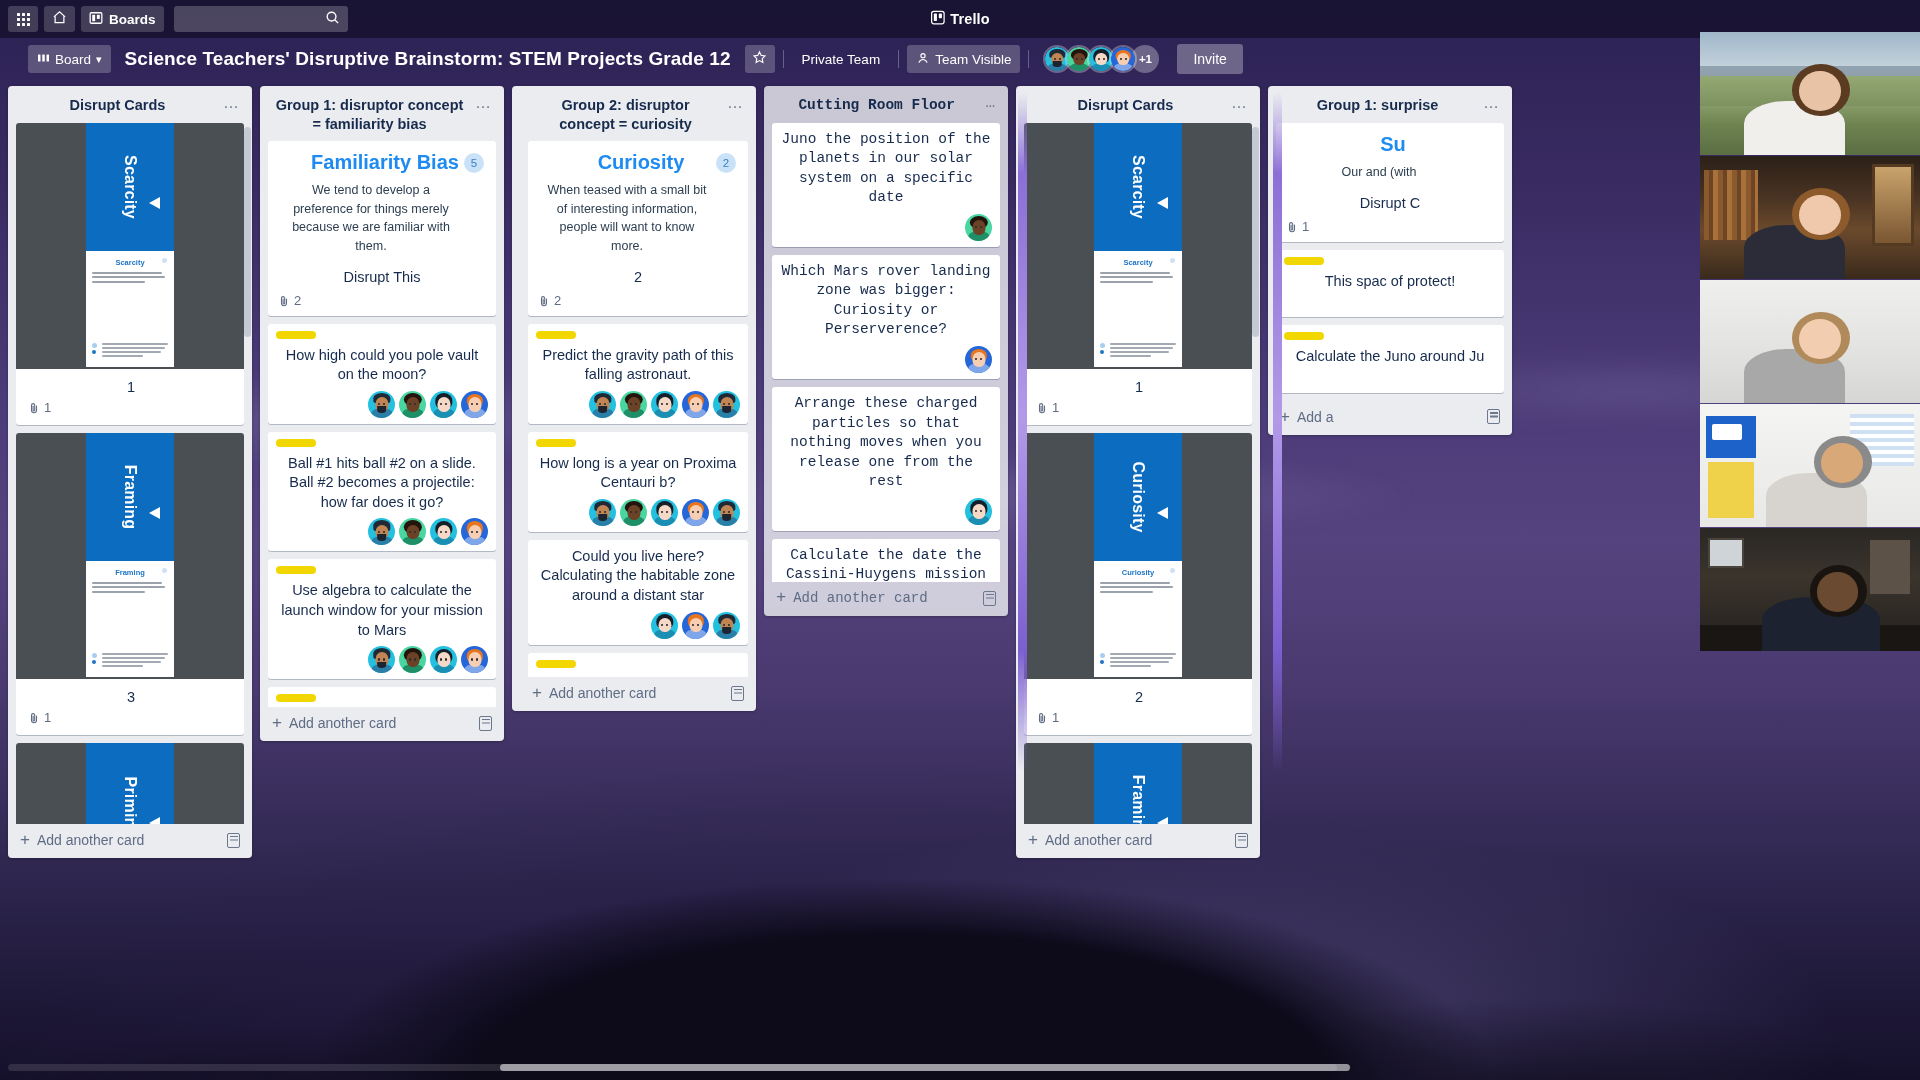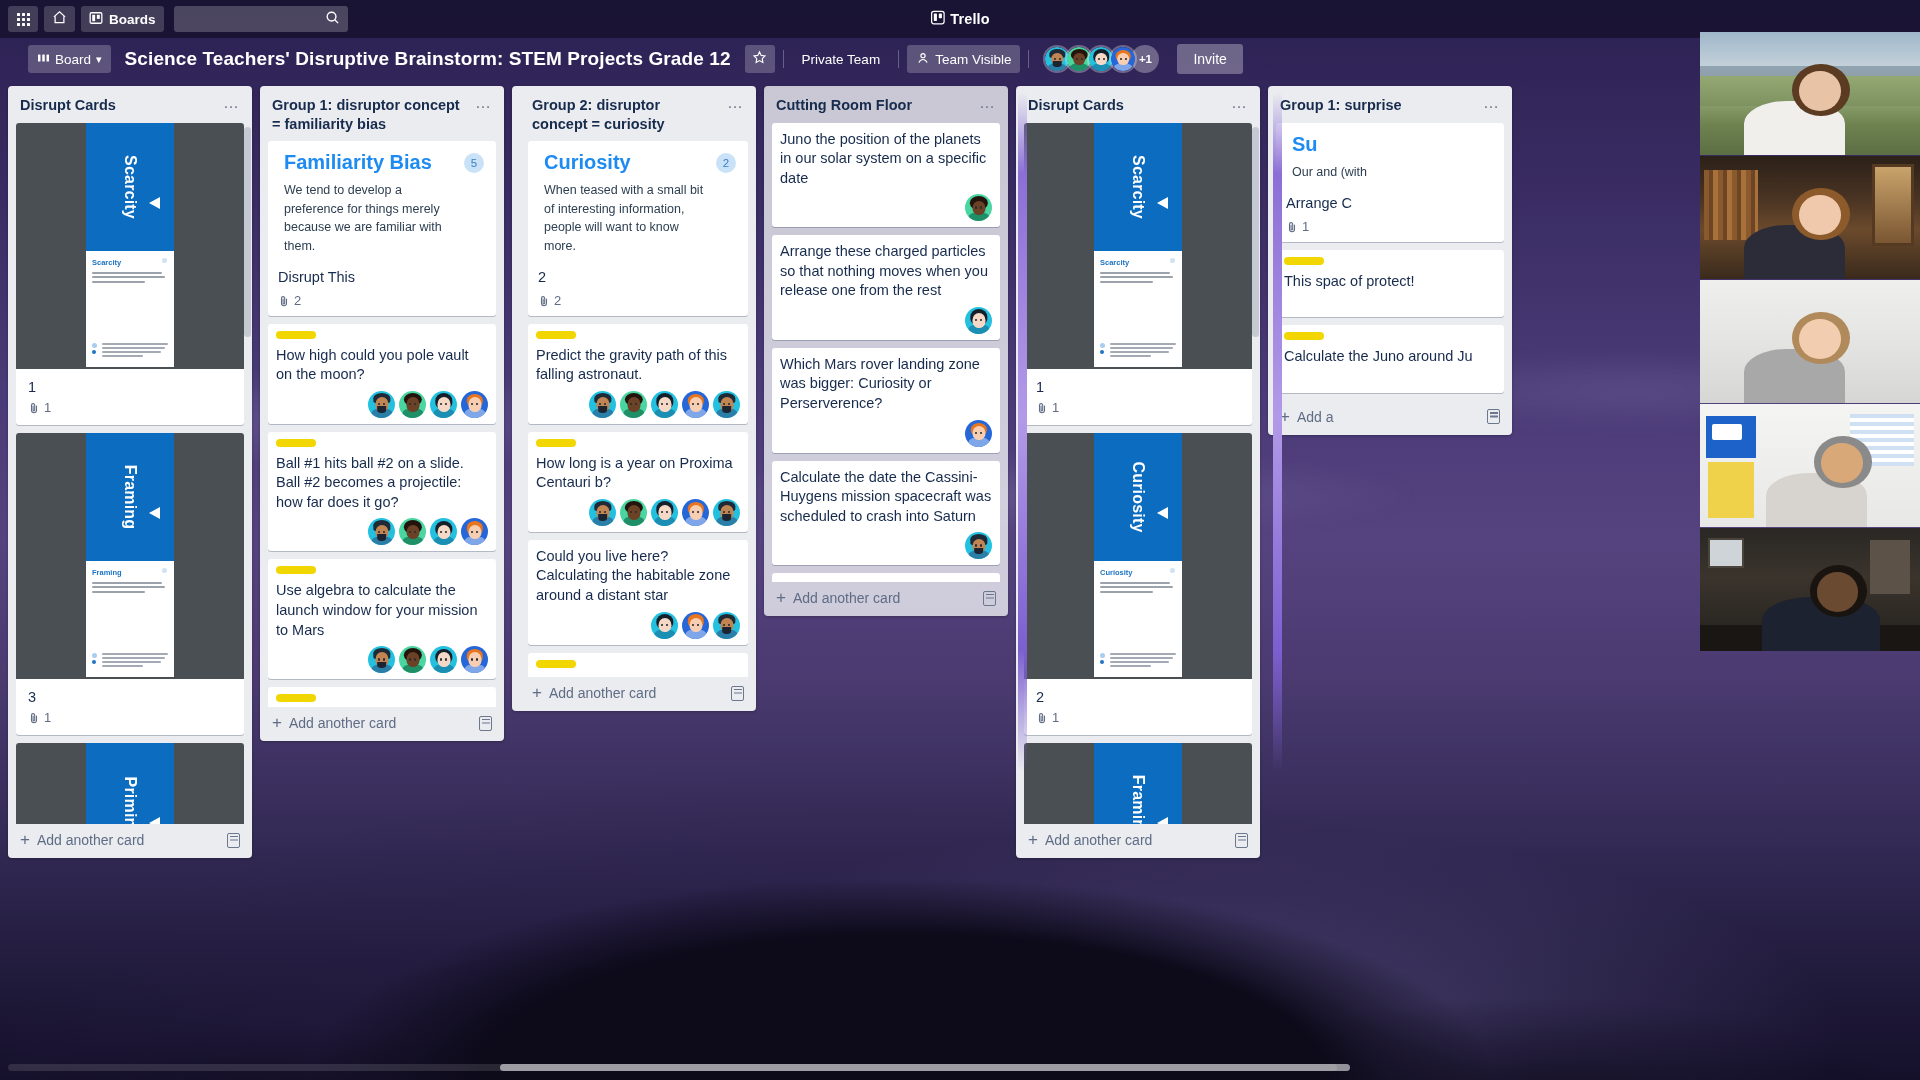--- a/index.html
+++ b/index.html
@@ -114,22 +114,23 @@
     position: absolute; left: 0; top: 80px; width: 1920px; height: 1000px;
     display: flex; align-items: flex-start; gap: 8px; padding: 6px 8px 0 8px;
     z-index: 10;
   }
   .list {
     width: 244px; flex: 0 0 244px;
     background: #ebecf0; border-radius: 4px;
     display: flex; flex-direction: column;
     max-height: 772px;
     box-shadow: 0 1px 3px rgba(0,0,0,.25);
-  }
-  .list.translucent { background: rgba(235,236,240,.82); }
+    text-align: center;
+  }
+  .list.translucent { background: rgba(235,236,240,.82); font-family: Liberation Mono, monospace; }
   .list-header {
     display: flex; align-items: flex-start; justify-content: space-between;
     padding: 10px 8px 8px 12px; flex: 0 0 auto;
   }
   .list-title {
     font-size: 14.5px; font-weight: bold; color: #172b4d; line-height: 1.28;
     flex: 1; padding-right: 4px;
   }
   .list-menu { color: #6b778c; font-size: 16px; line-height: 10px; padding: 2px 4px; cursor: pointer; letter-spacing:1px;}
   .list-cards { padding: 0 8px; overflow: hidden; flex: 1 1 auto; }
@@ -805,40 +806,40 @@
                 <span class="hair" style="top:1.9285714285714286px;width:18.321428571428573px;height:13.5px;background:#23150d;border-radius:50%;"></span>
                 <span class="head" style="top:6.267857142857143px;width:13.017857142857142px;height:14.464285714285715px;background:#6b4226;"></span>
                 <span class="eye" style="left:9.835714285714285px;top:12.053571428571429px;"></span>
                 <span class="eye" style="left:15.042857142857143px;top:12.053571428571429px;"></span>
               </div>
             </div>
           </div>
         </div>
         <div class="card">
           <div class="card-body">
-            <div class="card-title">Arrange these charged particles so that nothing moves when you release one from the rest</div>
-            <div class="card-avatars">
-              <div class="av" style="width: 27px; height: 27px; flex: 0 0 27px; background: rgb(35, 192, 224);">
-                <span class="body" style="width:21.214285714285715px;height:10.607142857142858px;background:#1a8fb3;"></span>
-                <span class="hair" style="top:2.4107142857142856px;width:17.357142857142858px;height:15.428571428571429px;background:#16202b;border-radius:50% 50% 40% 40%;"></span>
-                <span class="head" style="top:6.267857142857143px;width:13.017857142857142px;height:14.464285714285715px;background:#f5d9c6;"></span>
-                <span class="eye" style="left:9.835714285714285px;top:12.053571428571429px;"></span>
-                <span class="eye" style="left:15.042857142857143px;top:12.053571428571429px;"></span>
-              </div>
-            </div>
-          </div>
-        </div>
-        <div class="card">
-          <div class="card-body">
             <div class="card-title">Which Mars rover landing zone was bigger: Curiosity or Perserverence?</div>
             <div class="card-avatars">
               <div class="av" style="width: 27px; height: 27px; flex: 0 0 27px; background: rgb(37, 102, 216);">
                 <span class="body" style="width:21.214285714285715px;height:10.607142857142858px;background:#7fa6e8;"></span>
                 <span class="hair" style="top:2.892857142857143px;width:16.392857142857142px;height:12.535714285714286px;background:#e8761f;border-radius:50% 50% 35% 35%;"></span>
                 <span class="head" style="top:6.267857142857143px;width:13.017857142857142px;height:14.464285714285715px;background:#f7ceb2;"></span>
+                <span class="eye" style="left:9.835714285714285px;top:12.053571428571429px;"></span>
+                <span class="eye" style="left:15.042857142857143px;top:12.053571428571429px;"></span>
+              </div>
+            </div>
+          </div>
+        </div>
+        <div class="card">
+          <div class="card-body">
+            <div class="card-title">Arrange these charged particles so that nothing moves when you release one from the rest</div>
+            <div class="card-avatars">
+              <div class="av" style="width: 27px; height: 27px; flex: 0 0 27px; background: rgb(35, 192, 224);">
+                <span class="body" style="width:21.214285714285715px;height:10.607142857142858px;background:#1a8fb3;"></span>
+                <span class="hair" style="top:2.4107142857142856px;width:17.357142857142858px;height:15.428571428571429px;background:#16202b;border-radius:50% 50% 40% 40%;"></span>
+                <span class="head" style="top:6.267857142857143px;width:13.017857142857142px;height:14.464285714285715px;background:#f5d9c6;"></span>
                 <span class="eye" style="left:9.835714285714285px;top:12.053571428571429px;"></span>
                 <span class="eye" style="left:15.042857142857143px;top:12.053571428571429px;"></span>
               </div>
             </div>
           </div>
         </div>
         <div class="card">
           <div class="card-body">
             <div class="card-title">Calculate the date the Cassini-Huygens mission spacecraft was scheduled to crash into Saturn</div>
             <div class="card-avatars">
@@ -982,21 +983,21 @@
         <div class="list-title">Group 1: surprise</div>
         <div class="list-menu">…</div>
       </div>
       <div class="list-cards">
         <div class="card">
           <div style="padding:10px 10px 4px 10px;position:relative;">
             <div style="font-size:20px;font-weight:bold;color:#1d8bf1;line-height:1.15;padding-left:6px;">Su</div>
             <div style="font-size:12.5px;color:#2c3e50;line-height:1.48;margin-top:7px;padding-left:6px;padding-right:28px;">Our and (with</div>
           </div>
           <div class="card-body" style="padding:9px 10px 8px 10px;">
-            <div class="card-title">Arrange C</div>
+            <div class="card-title">Disrupt C</div>
             <div class="card-badges">
               <span class="clip">
                 <svg width="12" height="14" viewBox="0 0 24 24" fill="none" stroke="#5e6c84" stroke-width="2.2" stroke-linecap="round">
                   <path d="M17 8v8.5a5 5 0 0 1-10 0V6.5a3.2 3.2 0 0 1 6.4 0v9.8a1.6 1.6 0 0 1-3.2 0V8"></path>
                 </svg>
               </span>
               <span>1</span>
             </div>
           </div>
         </div>

